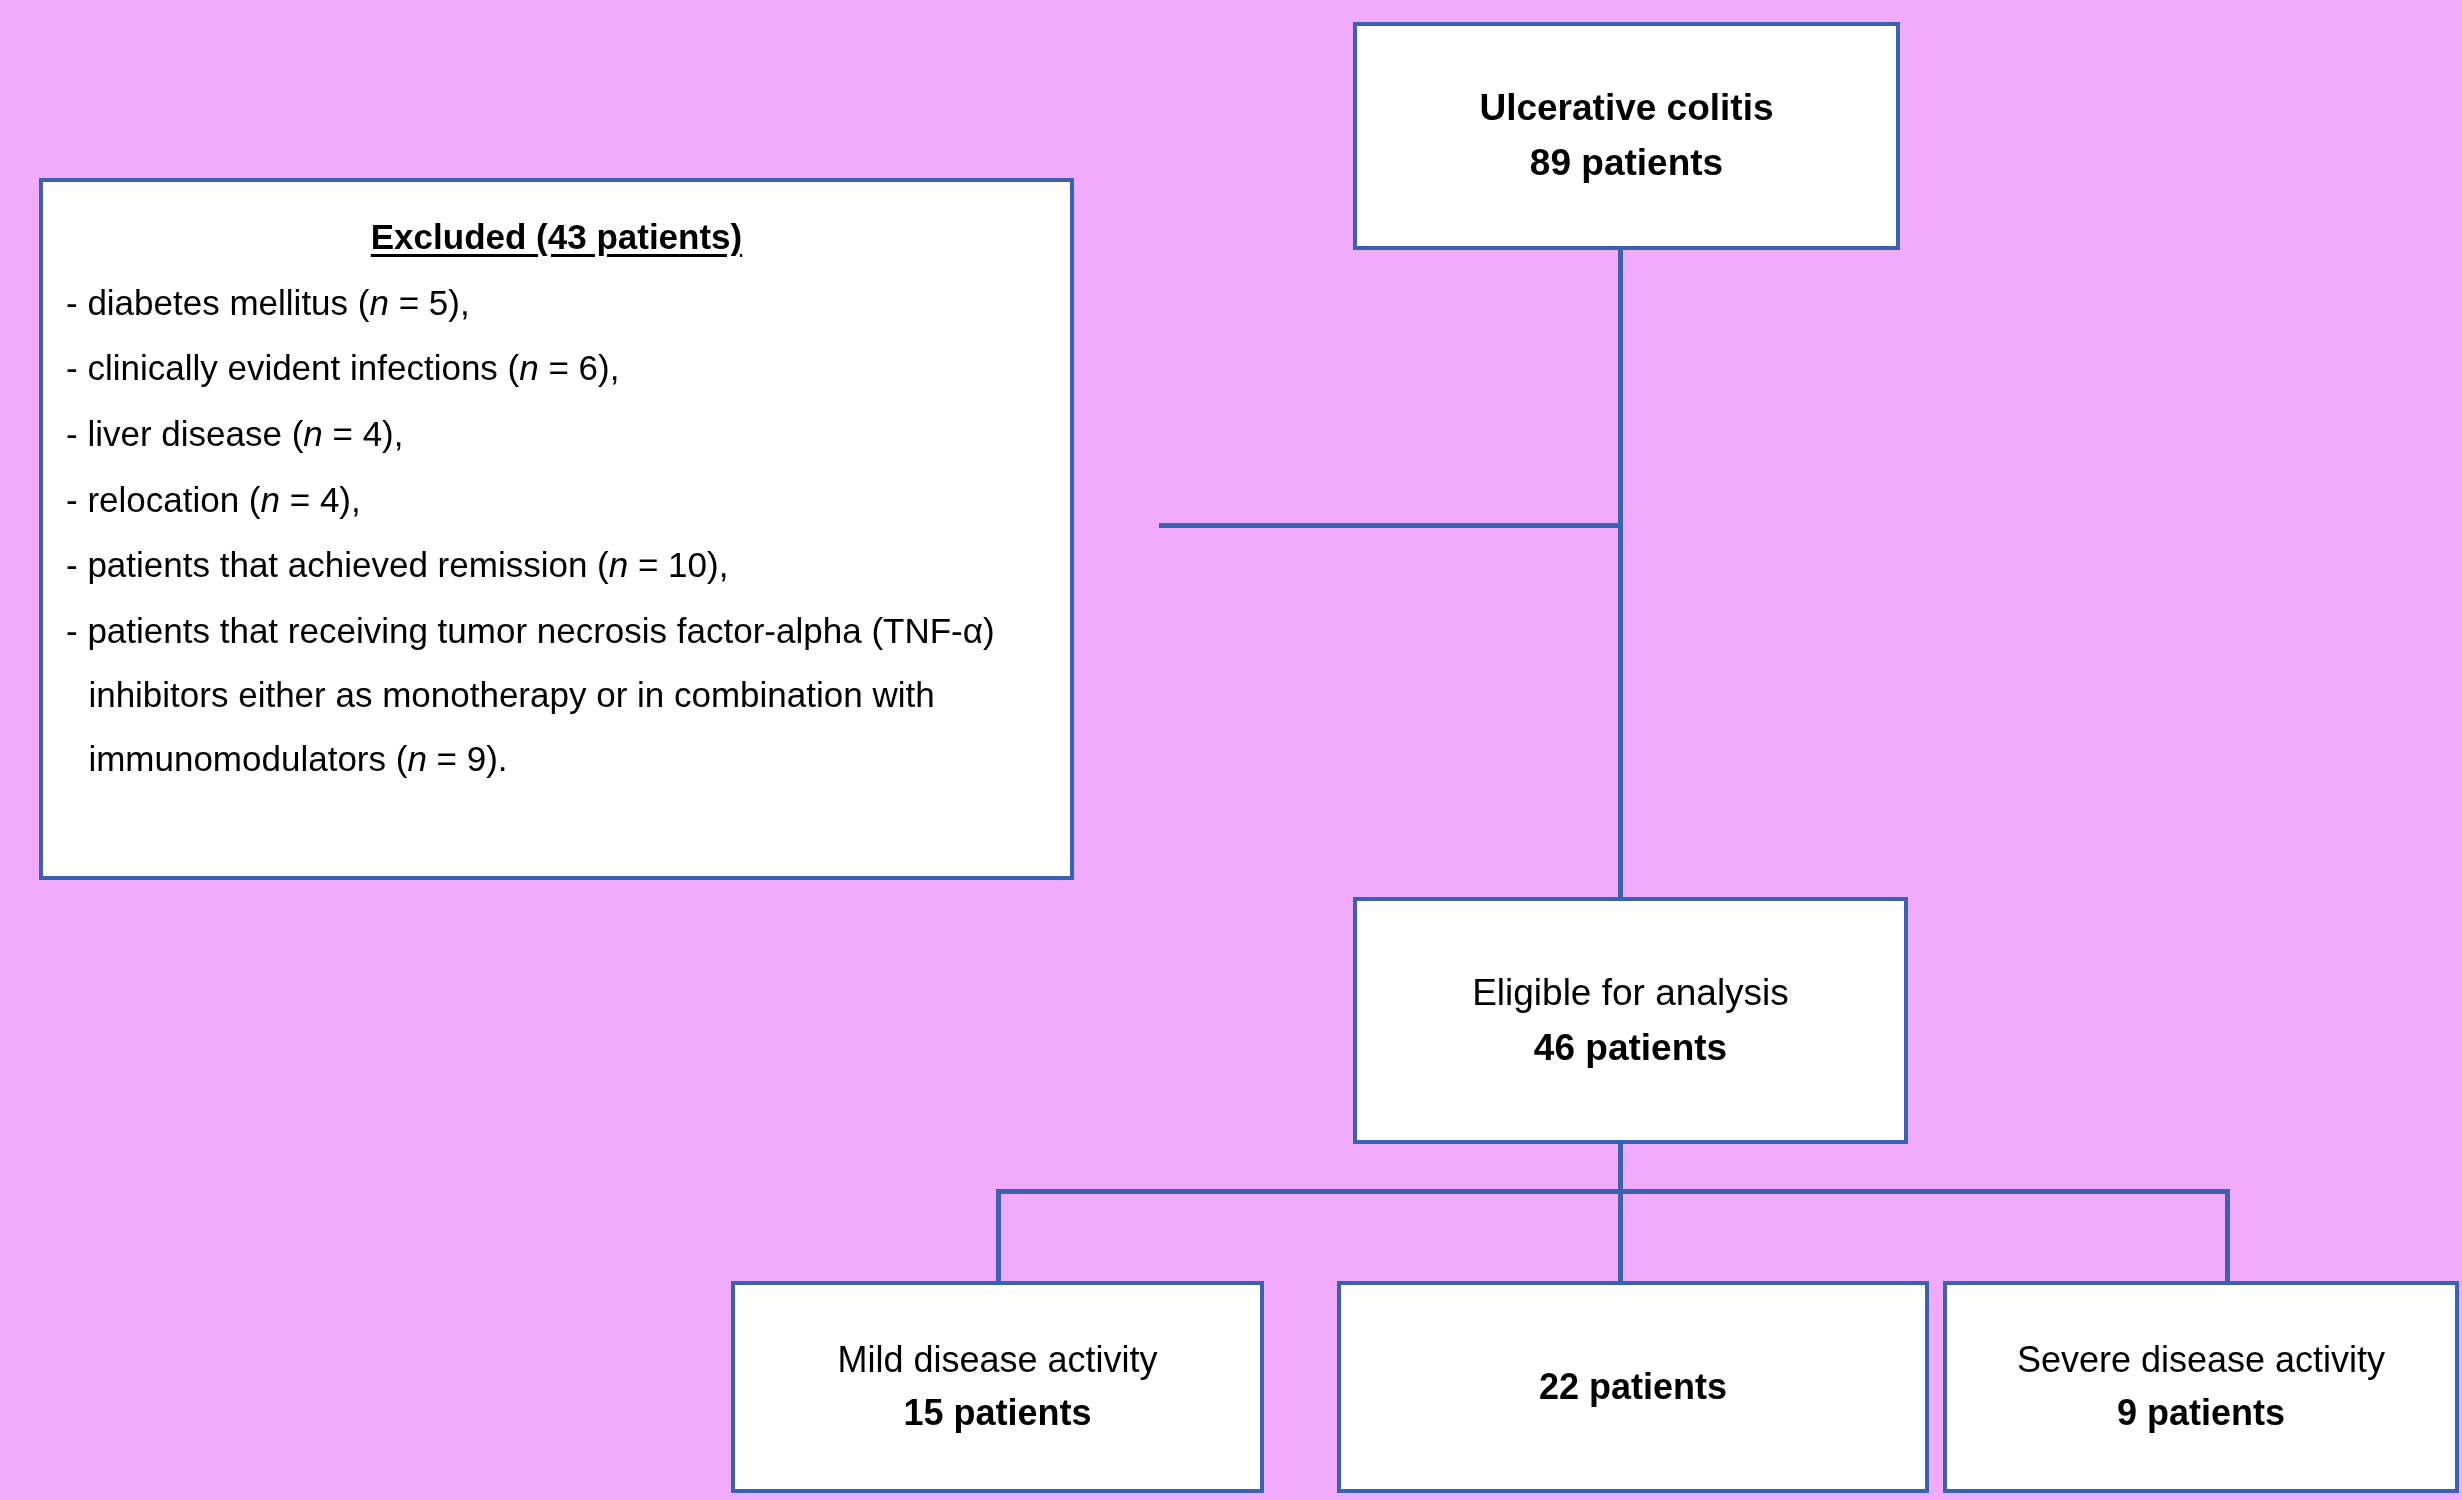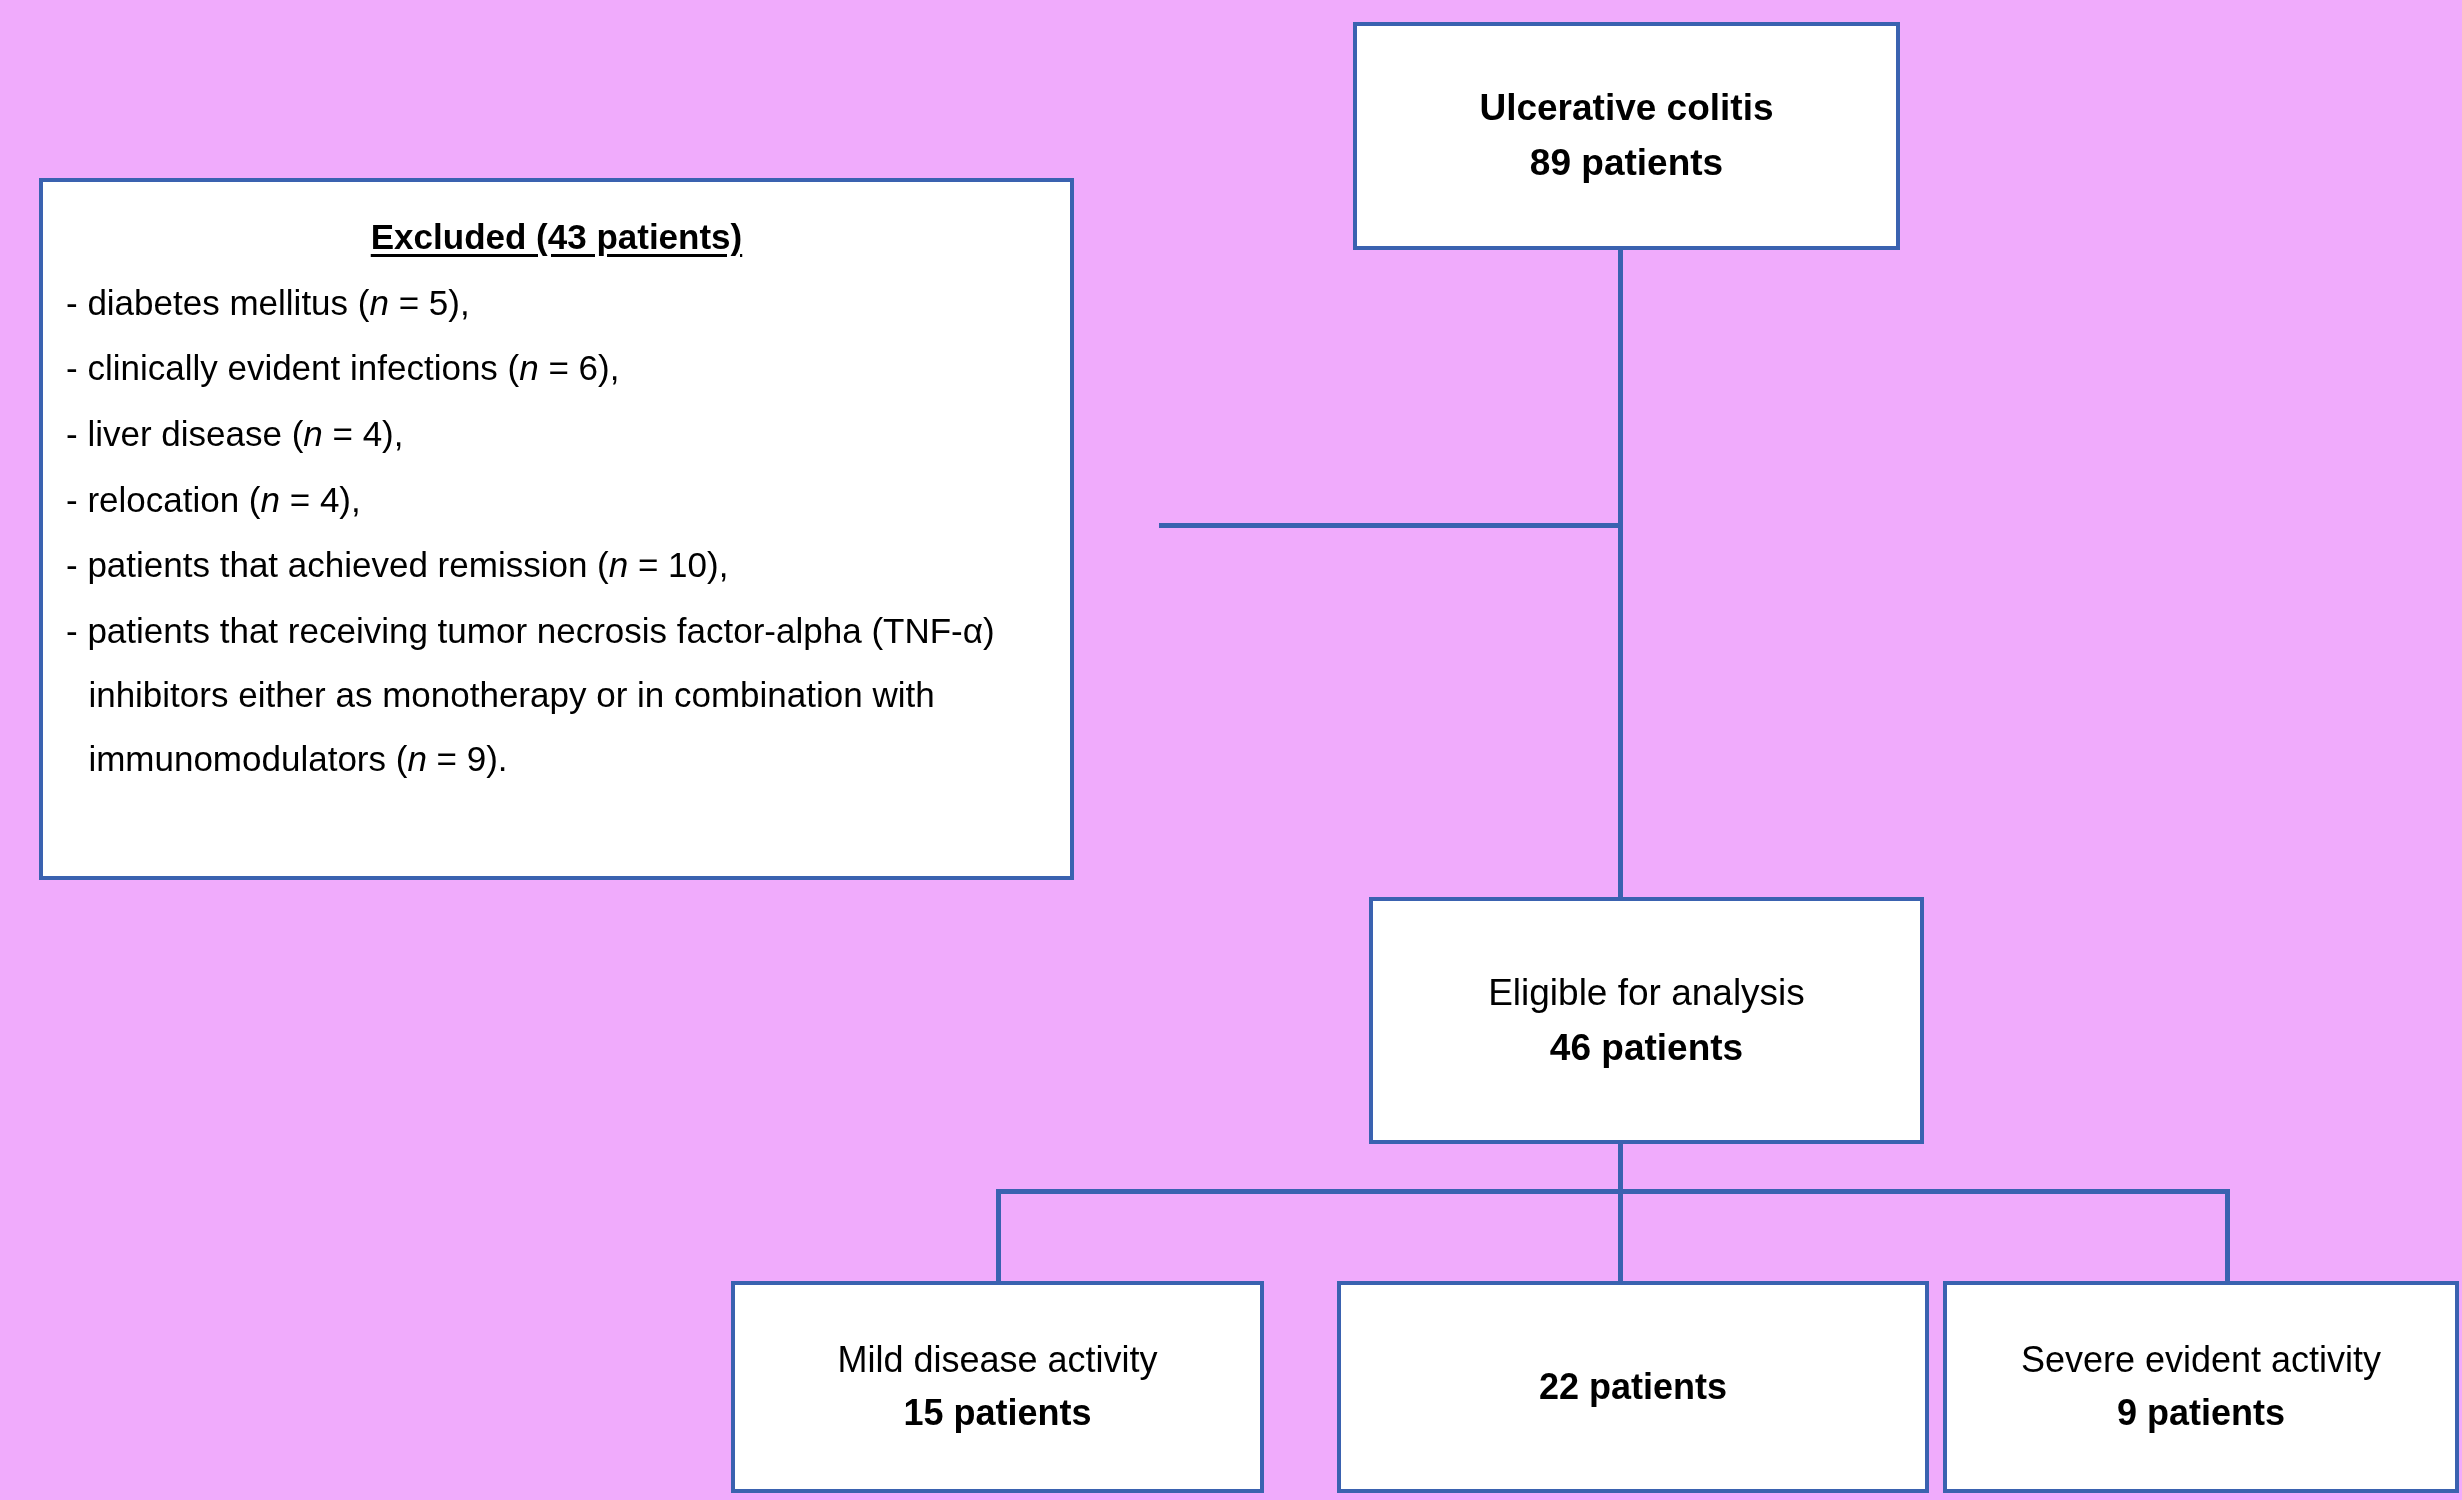--- a/index.html
+++ b/index.html
@@ -103,21 +103,21 @@
     <p class="exc-item"><span>- liver disease (</span><span class="nvar">n</span><span> = 4),</span></p>
 
 
     <p class="exc-item"><span>- relocation (</span><span class="nvar">n</span><span> = 4),</span></p>
 
     <p class="exc-item"><span>- patients that achieved remission (</span><span class="nvar">n</span><span> = 10),</span></p>
 
     <p class="exc-item wrap"><span>- patients that receiving tumor necrosis factor-alpha (TNF-α)</span><span class="cont"><span>inhibitors either as monotherapy or in combination with</span></span><span class="cont"><span>immunomodulators (</span><span class="nvar">n</span><span> = 9).</span></span></p>
   </div>
 
-  <div class="fbox" id="eligible-box" style="left:1353px; top:897px; width:555px; height:247px; font-size:37px;margin-left:16px;">
+  <div class="fbox" id="eligible-box" style="left:1353px; top:897px; width:555px; height:247px; font-size:37px;">
     <span class="line reg">Eligible for analysis</span>
     <span class="line bold">46 patients</span>
   </div>
 
   <div class="conn v" style="left:1618px; top:1144px; height:49px;"></div>
 
   <div class="conn h" style="left:996px; top:1189px; width:1234px;"></div>
 
   <div class="conn v" style="left:996px; top:1189px; height:92px;"></div>
   <div class="conn v" style="left:1618px; top:1189px; height:92px;"></div>
@@ -126,18 +126,18 @@
   <div class="fbox" id="box-mild" style="left:731px; top:1281px; width:533px; height:212px; font-size:36px;">
     <span class="line reg">Mild disease activity</span>
     <span class="line bold">15 patients</span>
   </div>
 
   <div class="fbox" id="box-moderate" style="left:1337px; top:1281px; width:592px; height:212px; font-size:36px;">
     <span class="line bold">22 patients</span>
   </div>
 
   <div class="fbox" id="box-severe" style="left:1943px; top:1281px; width:516px; height:212px; font-size:36px;">
-    <span class="line reg">Severe evident activity</span>
+    <span class="line reg">Severe disease activity</span>
     <span class="line bold">9 patients</span>
   </div>
 
 </div>
 
 
 </body></html>

